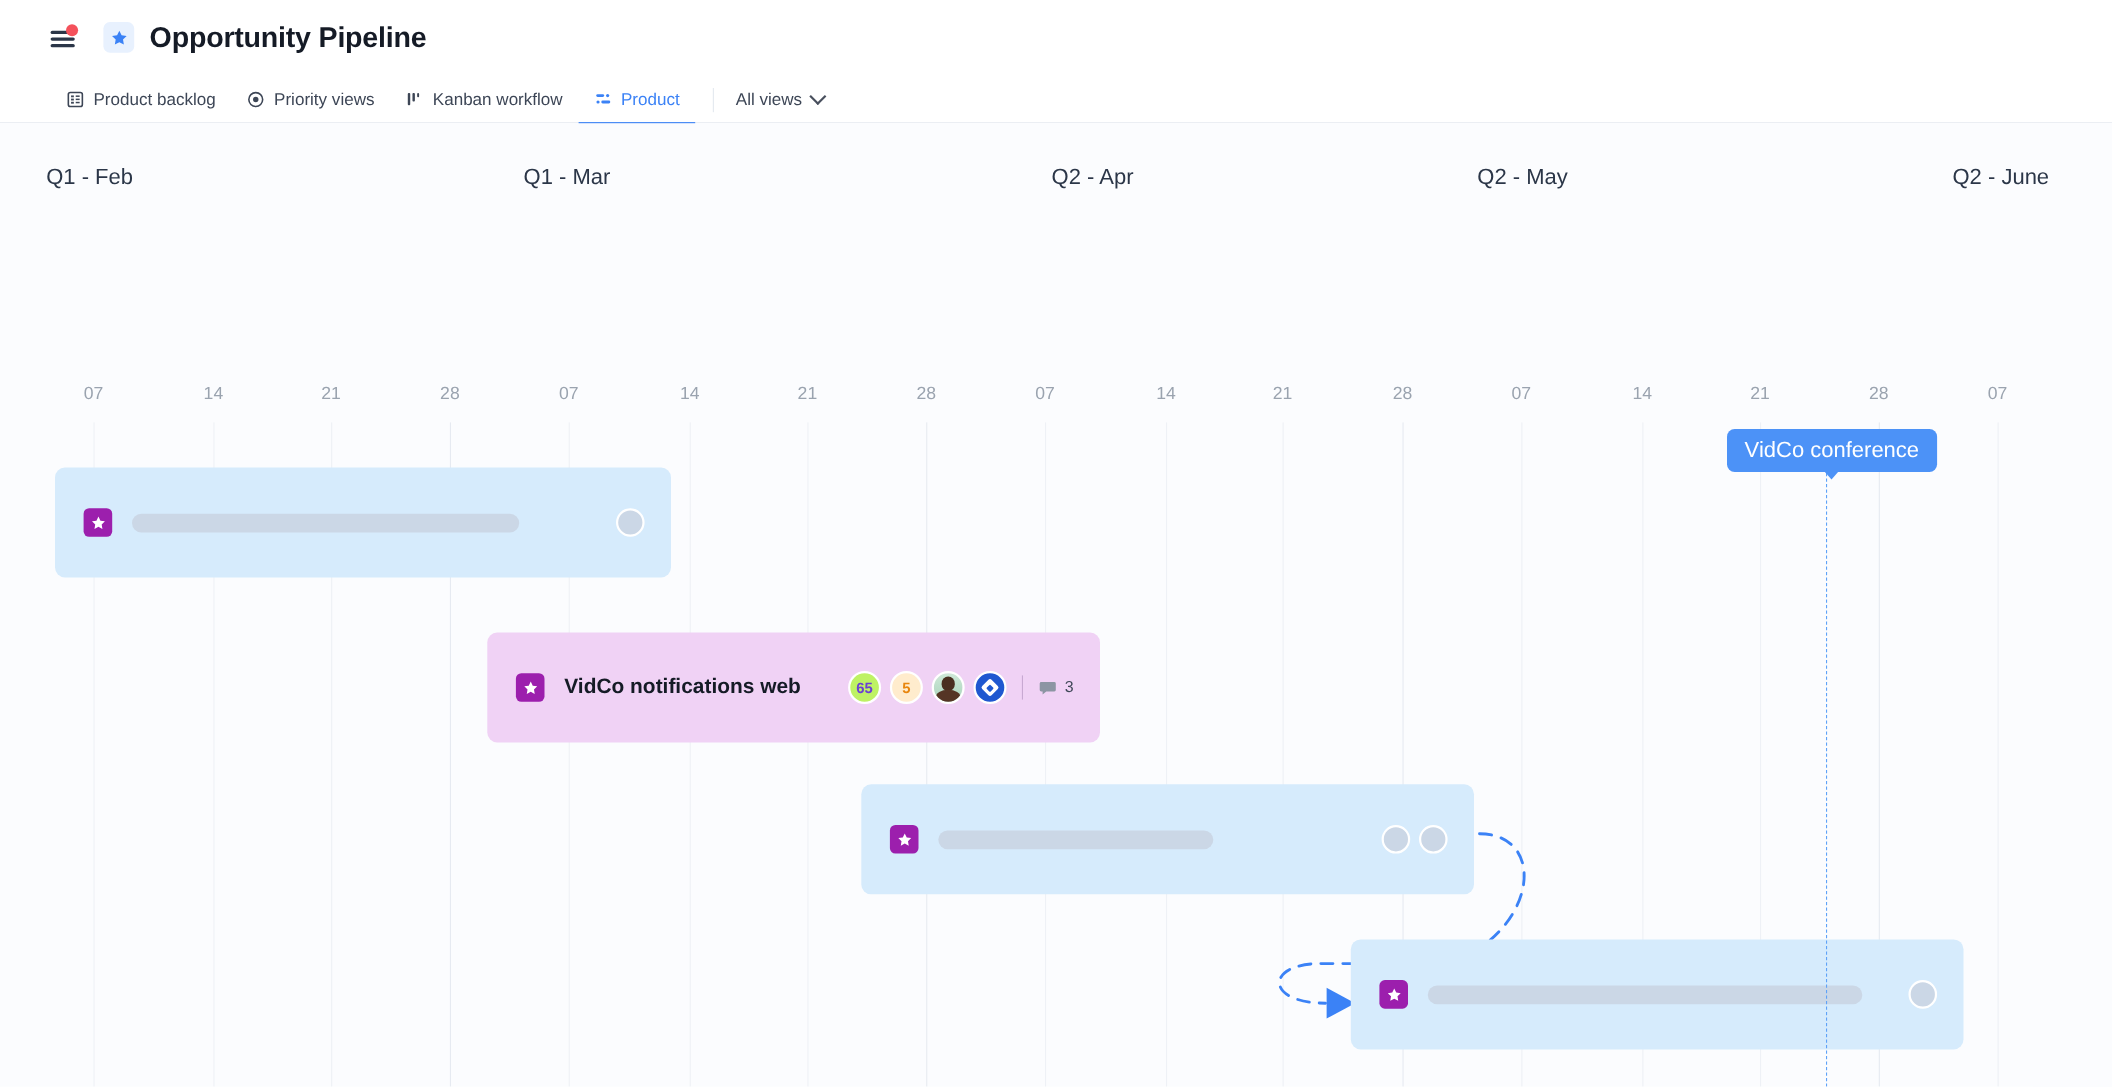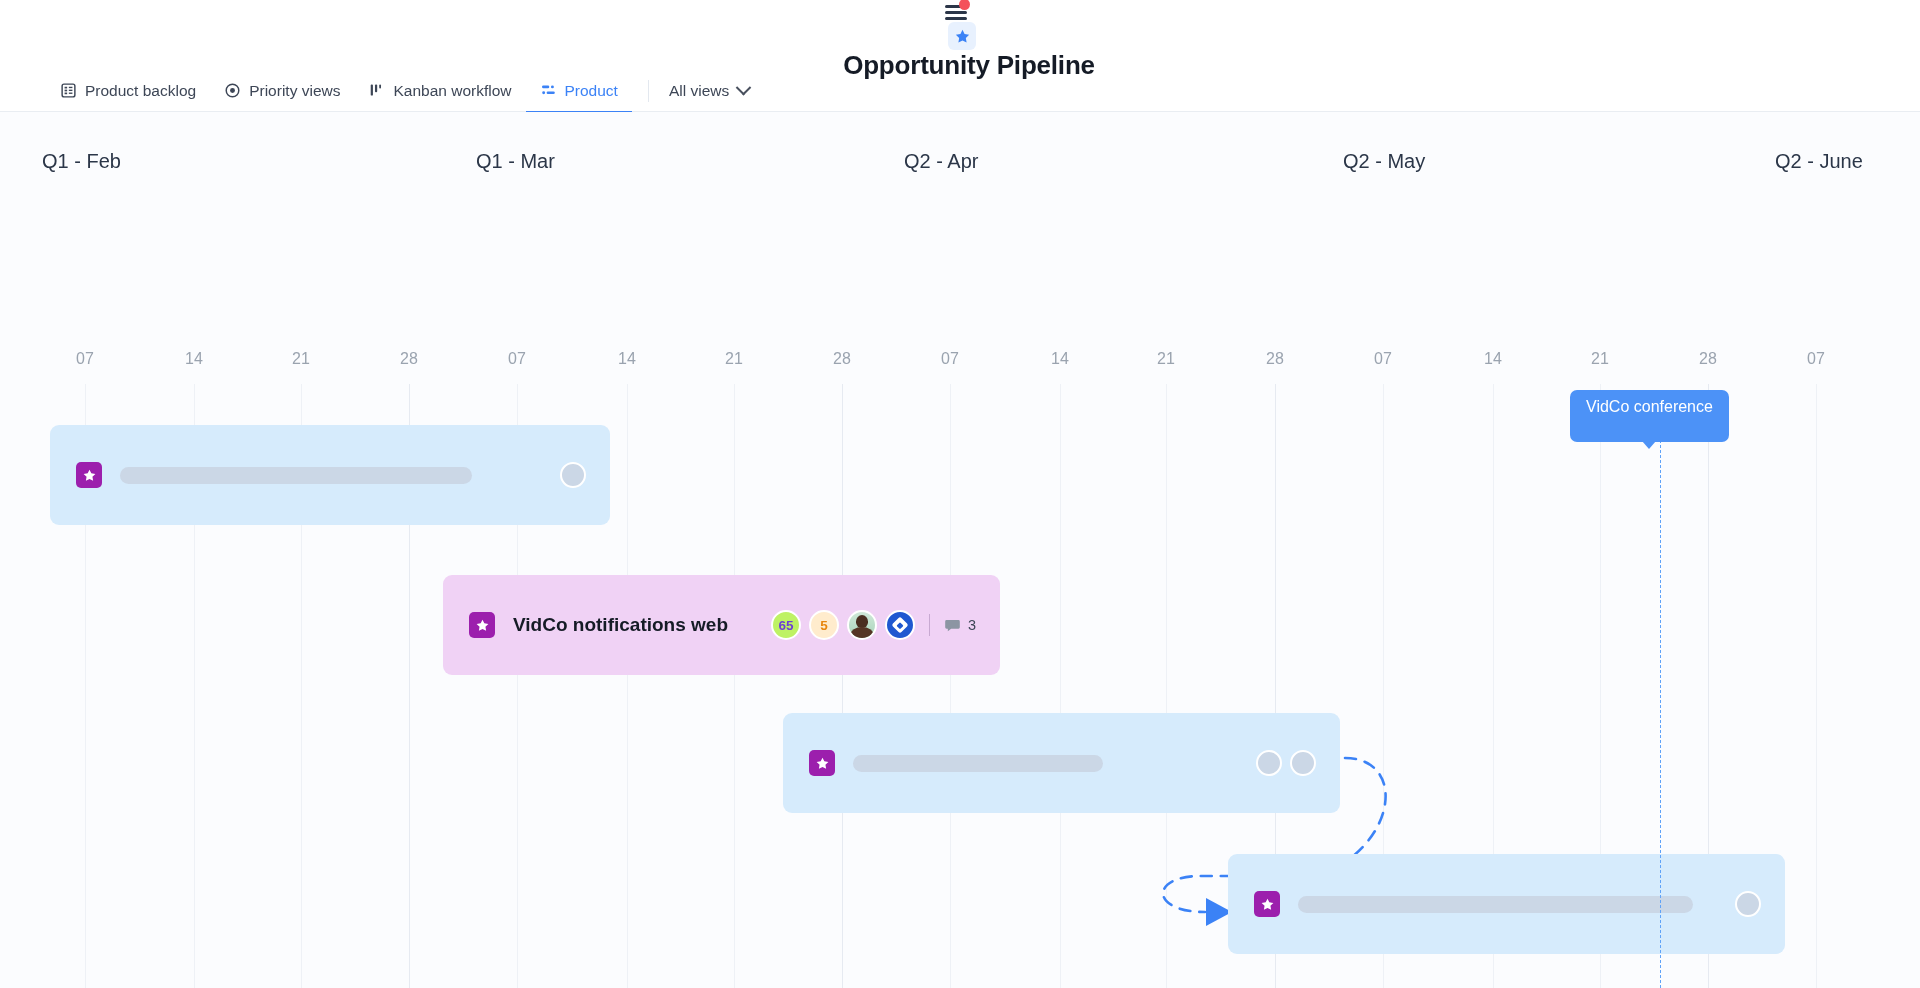--- a/index.html
+++ b/index.html
@@ -19,21 +19,20 @@
     height: 112px;
     background: #ffffff;
     border-bottom: 1px solid #e9edf2;
   }
 
   .title-row {
     display: flex;
     align-items: center;
     height: 68px;
     padding: 0 28px 0 46px;
-    flex-direction: column;
   }
 
   .hamburger {
     position: relative;
     width: 26px; height: 22px;
     margin-right: 22px;
     cursor: pointer;
     flex: 0 0 auto;
   }
   .hamburger i {
@@ -320,22 +319,22 @@
 
   
   .event-marker {
     position: absolute;
     display: flex; flex-direction: column; align-items: center;
     z-index: 5;
   }
   .event-pill {
     background: #4c92f7;
     color: #ffffff;
-    font-size: 16px;
-    padding: 9px 16px 27px;
+    font-size: 20px;
+    padding: 9px 16px 10px;
     border-radius: 7px;
     white-space: nowrap;
     line-height: 1;
   }
   .event-pointer {
     width: 0; height: 0;
     border-left: 7px solid transparent;
     border-right: 7px solid transparent;
     border-top: 8px solid #4c92f7;
     margin-top: -1px;
@@ -423,21 +422,21 @@
       <span>All views</span>
       <span class="chev"></span>
     </div>
   </div>
 </div>
 
 <div class="timeline">
 
   <div class="quarter-label" style="left:42px">Q1 - Feb</div>
   <div class="quarter-label" style="left:476px">Q1 - Mar</div>
-  <div class="quarter-label" style="left:904px">Q2 - Apr</div>
+  <div class="quarter-label" style="left:956px">Q2 - Apr</div>
   <div class="quarter-label" style="left:1343px">Q2 - May</div>
   <div class="quarter-label" style="left:1775px">Q2 - June</div>
 
   <div class="day-label" style="left:85px">07</div>
   <div class="day-label" style="left:194px">14</div>
   <div class="day-label" style="left:301px">21</div>
   <div class="day-label" style="left:409px">28</div>
   <div class="day-label" style="left:517px">07</div>
   <div class="day-label" style="left:627px">14</div>
   <div class="day-label" style="left:734px">21</div>

